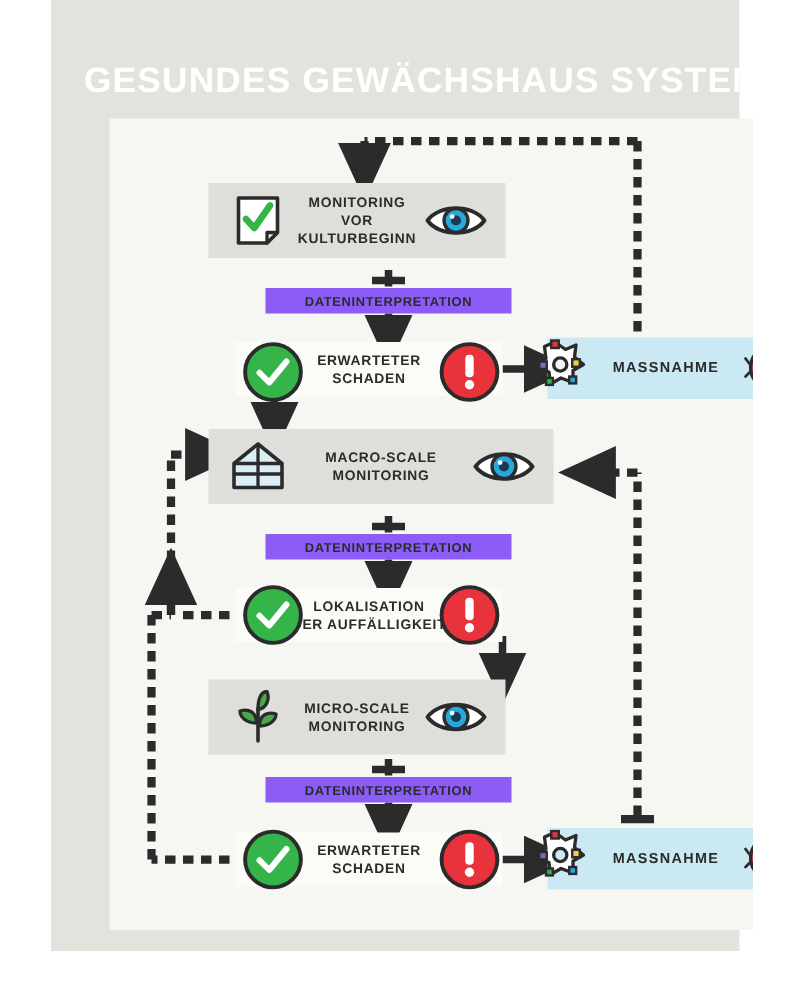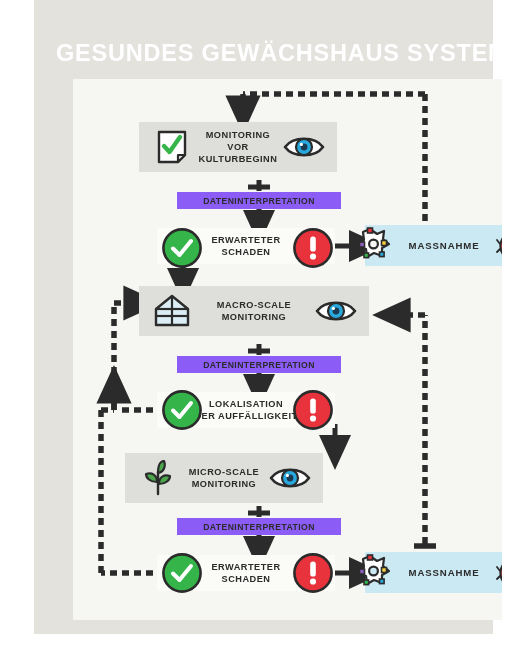--- a/index.html
+++ b/index.html
@@ -310,21 +310,21 @@
       </svg>
     </div>
     <div class="circ" style="left:219px; top:310px;">
       <svg width="42" height="42" viewBox="0 0 42 42">
         <circle cx="21" cy="21" r="18.6" fill="#e8323c" stroke="#2b2b2b" stroke-width="2.6"></circle>
         <rect x="18.2" y="9.5" width="5.6" height="15" rx="2.6" fill="#ffffff"></rect>
         <circle cx="21" cy="29.5" r="3.1" fill="#ffffff"></circle>
       </svg>
     </div>
 
-    <div class="mon-box" style="left:52px; top:374px; width:198px; height:50px;">
+    <div class="mon-box" style="left:66px; top:374px; width:198px; height:50px;">
       <span class="mon-icon-left">
         <svg width="36" height="36" viewBox="0 0 36 36">
           <line x1="18" y1="12" x2="18" y2="34" stroke="#2b2b2b" stroke-width="2.4" stroke-linecap="round"></line>
           <path d="M18,13 C18,4 21,1 24,1 C26,6 24,12 18,13 Z" fill="#4ca64c" stroke="#2b2b2b" stroke-width="2.2" stroke-linejoin="round"></path>
           <path d="M17,22 C10,22 6,18 6,14 C12,12 17,15 17,22 Z" fill="#4ca64c" stroke="#2b2b2b" stroke-width="2.2" stroke-linejoin="round"></path>
           <path d="M19,24 C26,24 30,20 30,16 C24,14 19,17 19,24 Z" fill="#4ca64c" stroke="#2b2b2b" stroke-width="2.2" stroke-linejoin="round"></path>
         </svg>
       </span>
       <span class="mon-label">
         <span>MICRO-SCALE</span><br>

